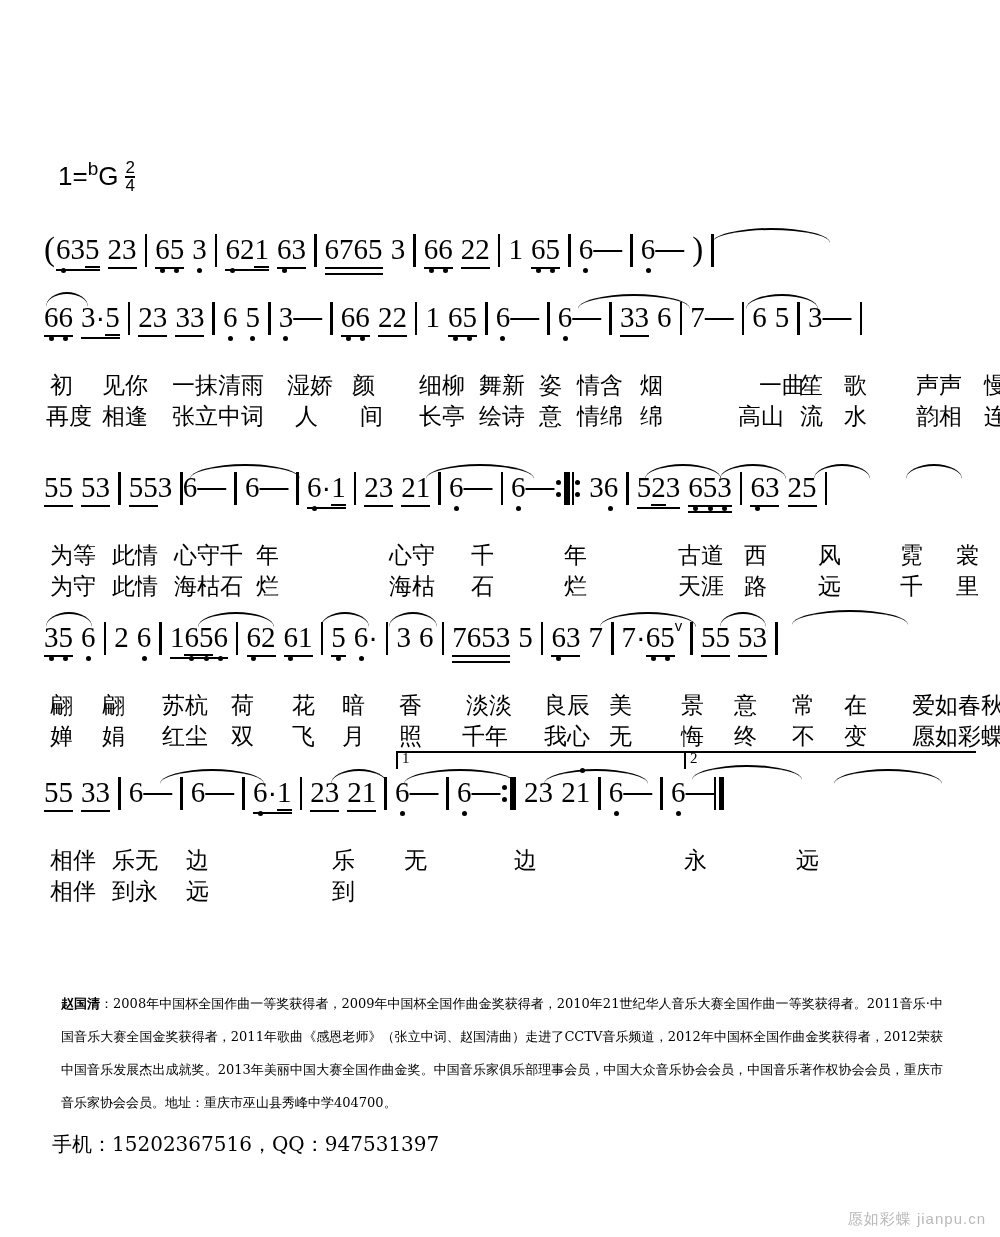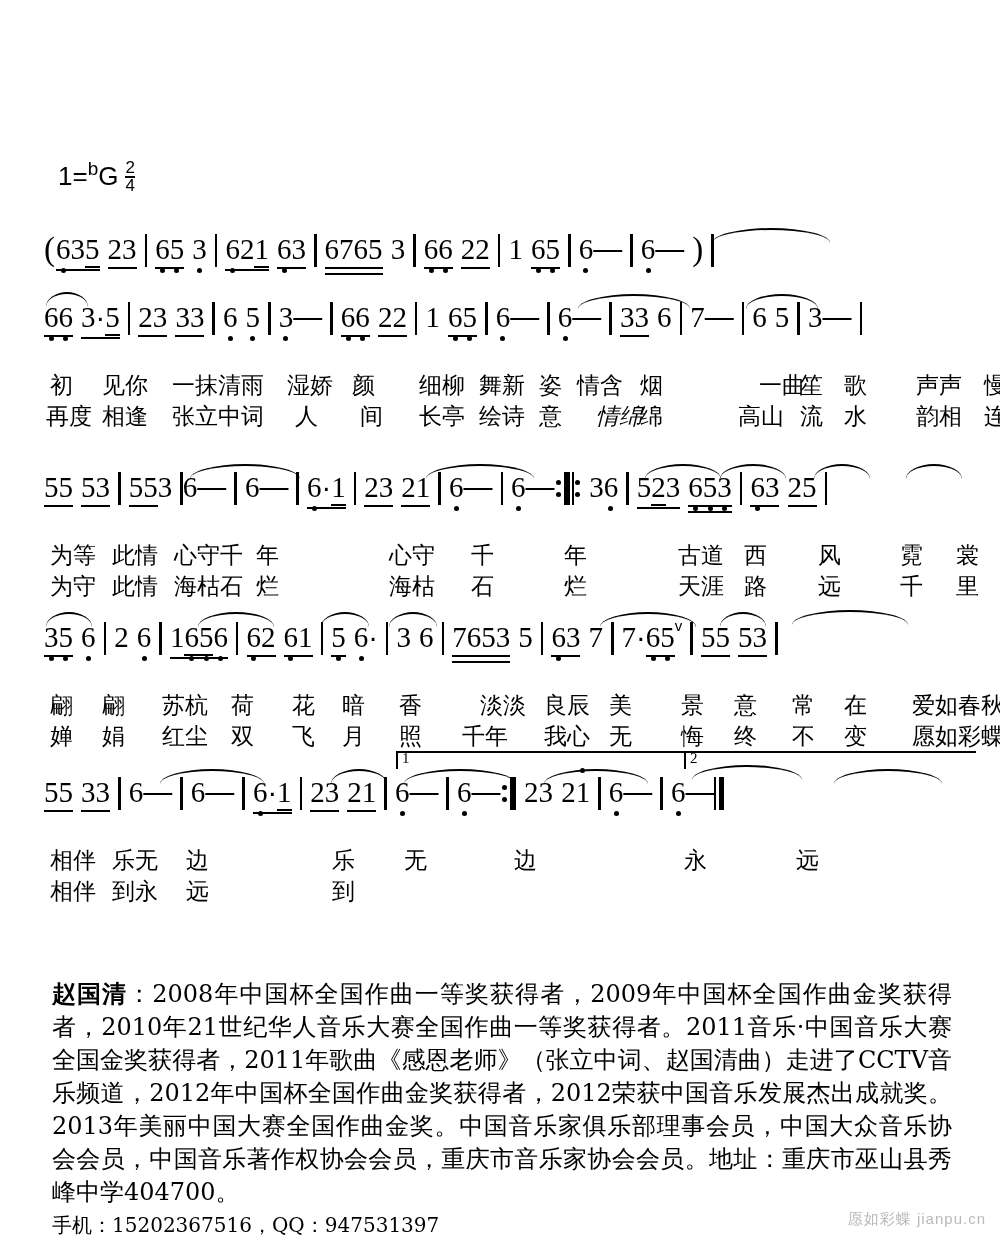--- a/index.html
+++ b/index.html
@@ -84,21 +84,21 @@
 
   
   .lyrics{position:relative;}
   .lyr{position:relative;height:31px;}
   .ch{position:absolute;font-size:23px;line-height:30px;letter-spacing:0;white-space:nowrap;
       font-family:"DejaVu Sans","Liberation Sans",sans-serif;}
 
   
   .foot{position:absolute;left:52px;width:900px;top:978px;}
   .foot .src{font-size:19px;font-weight:bold;line-height:30px;letter-spacing:0.3px;}
-  .foot p{margin:0;font-size:24px;line-height:33px;text-align:justify;
+  .foot p{margin:9px;font-size:13px;line-height:33px;text-align:justify;
           font-family:"DejaVu Serif","Liberation Serif",serif;}
   .foot p b{font-family:"DejaVu Sans","Liberation Sans",sans-serif;}
   .foot .tel{font-size:20px;line-height:33px;font-family:"DejaVu Serif","Liberation Serif",serif;}
 
   .watermark{position:absolute;right:14px;bottom:8px;font-size:15px;color:#b9b9b9;letter-spacing:1px;}
 </style>
 </head>
 <body>
 
 <div class="sheet">
@@ -223,21 +223,21 @@
       </div>
       <div class="lyr">
         <span class="ch" style="left:2px;">再度</span>
         <span class="ch" style="left:58px;">相逢</span>
         <span class="ch" style="left:128px;">张立中词</span>
         <span class="ch" style="left:251px;">人</span>
         <span class="ch" style="left:316px;">间</span>
         <span class="ch" style="left:375px;">长亭</span>
         <span class="ch" style="left:435px;">绘诗</span>
         <span class="ch" style="left:495px;">意</span>
-        <span class="ch" style="left:552px;font-style:italic;">情绵</span>
+        <span class="ch" style="left:533px;">情绵</span>
         <span class="ch" style="left:596px;">绵</span>
         <span class="ch" style="left:694px;">高山</span>
         <span class="ch" style="left:756px;">流</span>
         <span class="ch" style="left:800px;">水</span>
         <span class="ch" style="left:872px;">韵相</span>
         <span class="ch" style="left:940px;">连</span>
       </div>
     </div>
   </div>
 
@@ -371,21 +371,21 @@
     </div>
     <div class="lyrics">
       <div class="lyr" style="margin-top:14px;">
         <span class="ch" style="left:6px;">翩</span>
         <span class="ch" style="left:58px;">翩</span>
         <span class="ch" style="left:118px;">苏杭</span>
         <span class="ch" style="left:187px;">荷</span>
         <span class="ch" style="left:248px;">花</span>
         <span class="ch" style="left:298px;">暗</span>
         <span class="ch" style="left:355px;">香</span>
-        <span class="ch" style="left:436px;text-align:right;">淡淡</span>
+        <span class="ch" style="left:422px;text-align:right;">淡淡</span>
         <span class="ch" style="left:500px;">良辰</span>
         <span class="ch" style="left:565px;">美</span>
         <span class="ch" style="left:637px;">景</span>
         <span class="ch" style="left:690px;">意</span>
         <span class="ch" style="left:748px;">常</span>
         <span class="ch" style="left:800px;">在</span>
         <span class="ch" style="left:868px;">爱如春秋</span>
       </div>
       <div class="lyr">
         <span class="ch" style="left:6px;">婵</span>

